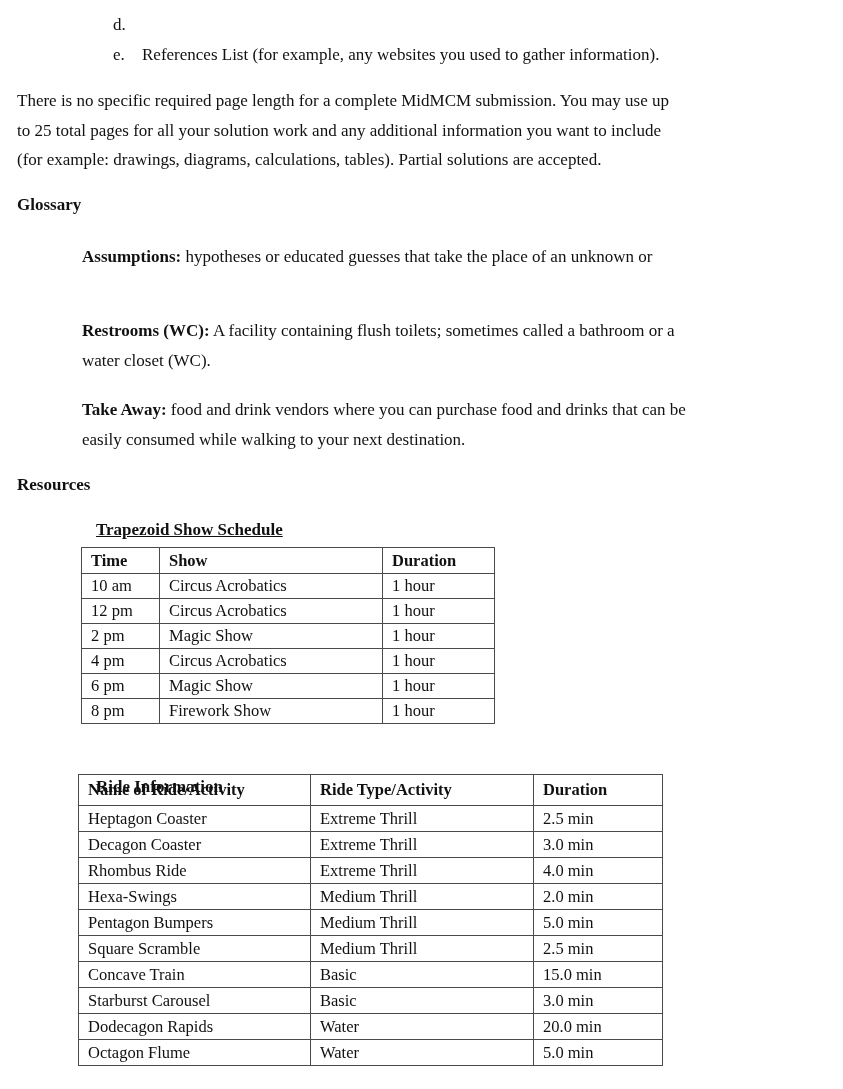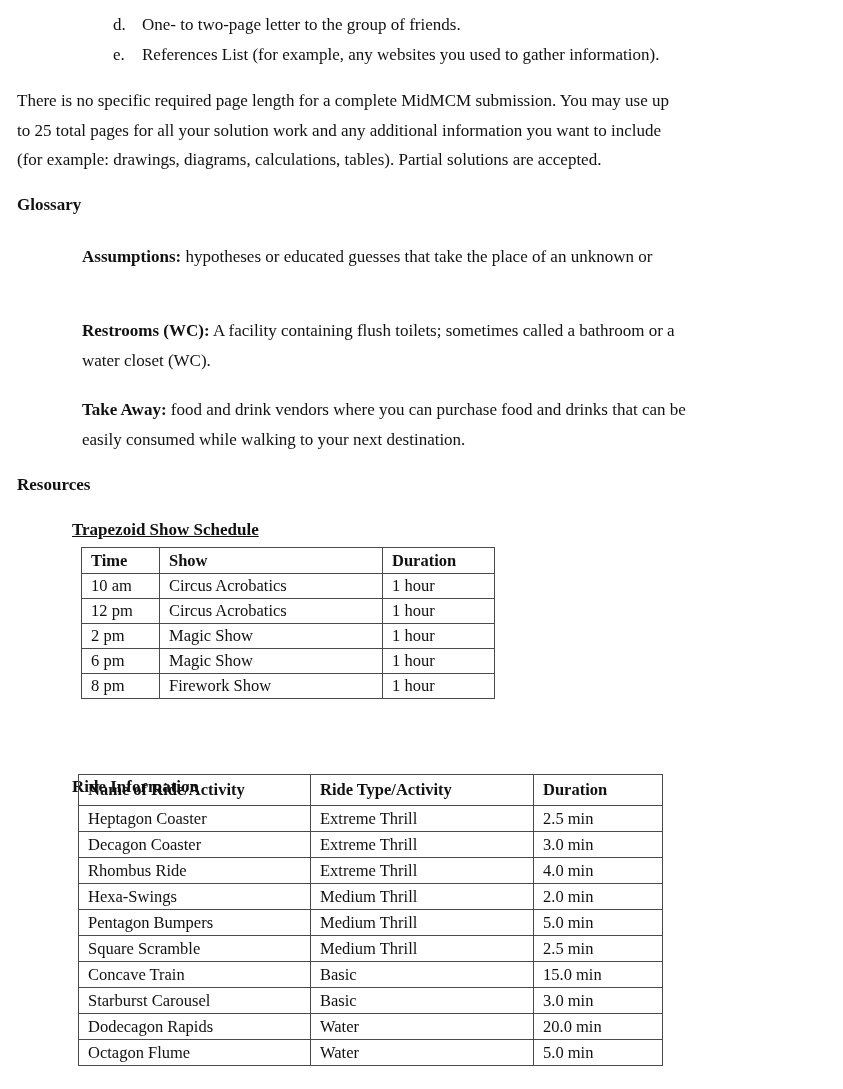--- a/index.html
+++ b/index.html
@@ -29,21 +29,21 @@
   .resources-heading { top: 470px; }
 
   
   .gloss-entry { left: 82px; width: 760px; }
   .gloss-assumptions { top: 242px; }
   .gloss-restrooms { top: 316px; }
   .gloss-takeaway { top: 395px; }
   .gloss-term { font-weight: bold; }
 
   
-  .table-title { left: 72px; font-weight: bold; }
+  .table-title { left: 96px; font-weight: bold; }
   .show-schedule-title { top: 515px; text-decoration: underline; }
   .ride-info-title { top: 744px; margin-top: 28px; }
 
   
   table { border-collapse: collapse; table-layout: fixed; padding-left: 46px; }
   td, th {
     border: 1px solid #4a4a4a;
     font-size: 16.5px;
     line-height: 20px;
     padding: 0 0 0 9px;
@@ -61,21 +61,20 @@
   .ride-info-table { left: 78px; top: 774px; }
   .ride-info-table th { height: 31px; }
   .ride-info-table td { height: 26px; margin-top: 28px; }
 </style>
 </head>
 <body>
 
 <div class="abs list-block">
   <div class="list-row">
     <span class="list-marker">d.</span>
-    <span class="list-text">One- to two-page letter to the group of friends.</span>
   </div>
   <div class="list-row">
     <span class="list-marker">e.</span>
     <span class="list-text">References List (for example, any websites you used to gather information).</span>
   </div>
 </div>
 
 <div class="abs para-block">
   <div>There is no specific required page length for a complete MidMCM submission. You may use up</div>
   <div>to 25 total pages for all your solution work and any additional information you want to include</div>
@@ -123,20 +122,25 @@
     <td>12 pm</td>
     <td>Circus Acrobatics</td>
     <td>1 hour</td>
   </tr>
   <tr>
     <td>2 pm</td>
     <td>Magic Show</td>
     <td>1 hour</td>
   </tr>
   <tr>
+    <td>4 pm</td>
+    <td>Circus Acrobatics</td>
+    <td>1 hour</td>
+  </tr>
+  <tr>
     <td>6 pm</td>
     <td>Magic Show</td>
     <td>1 hour</td>
   </tr>
   <tr>
     <td>8 pm</td>
     <td>Firework Show</td>
     <td>1 hour</td>
   </tr>
 </tbody>

